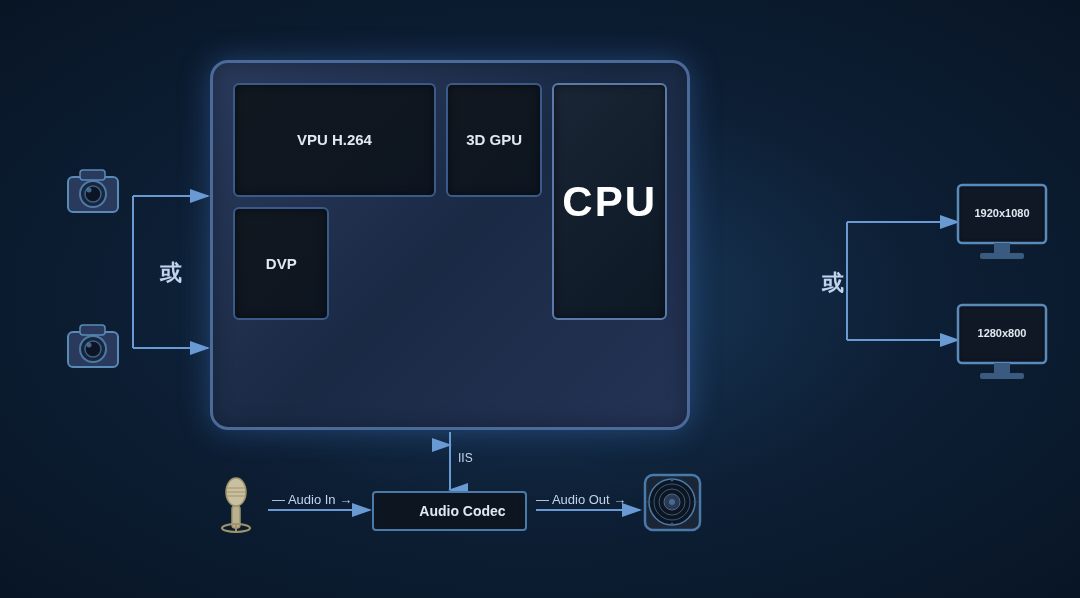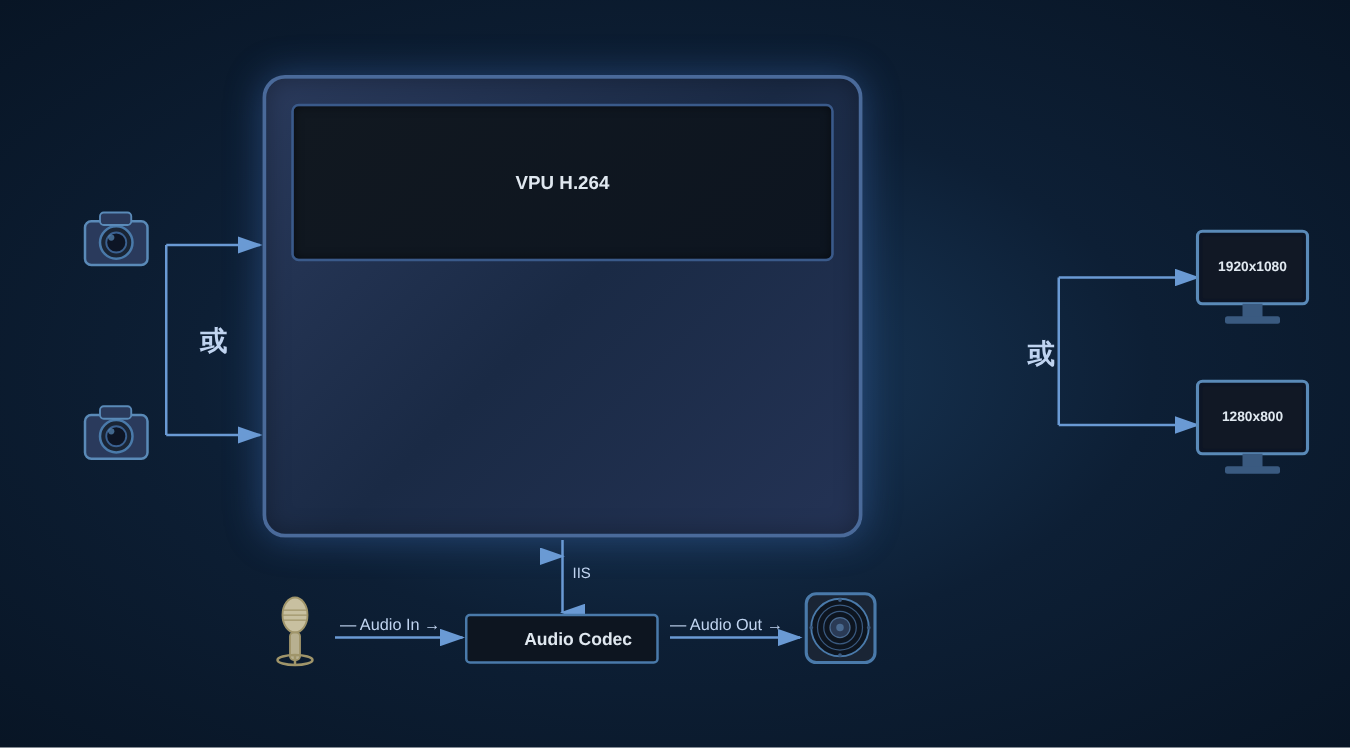--- a/index.html
+++ b/index.html
@@ -27,21 +27,21 @@
     }
 
     
     .soc-grid {
       position: absolute;
       top: 20px;
       left: 20px;
       right: 20px;
       bottom: 20px;
       display: grid;
-      grid-template-columns: 1fr 1fr;
+      grid-template-columns: 1fr 1fr 1fr 1fr;
       grid-template-rows: auto auto auto;
       gap: 10px;
     }
 
     .chip-block {
       background: linear-gradient(135deg, #111820 0%, #0d1520 100%);
       border: 2px solid #3a5a8a;
       border-radius: 6px;
       display: flex;
       align-items: center;
@@ -95,22 +95,31 @@
   </style>
 </head>
 <body>
 
 <div class="soc-container">
   <div class="soc-grid">
 
     <div class="chip-block wide">
       <span>VPU H.264</span>
     </div>
-
-
+    <div class="chip-block">
+      <span>3D  GPU</span>
+    </div>
+
+    <div class="chip-block cpu">
+      <span>CPU</span>
+    </div>
+
+    <div class="chip-block">
+      <span>DVP</span>
+    </div>
 
   </div>
 </div>
 
 <svg class="svg-overlay" xmlns="http://www.w3.org/2000/svg">
   <defs>
     <marker id="arrowR" markerWidth="10" markerHeight="7" refX="9" refY="3.5" orient="auto">
       <polygon points="0 0, 10 3.5, 0 7" fill="#6a9ad4"></polygon>
     </marker>
     <marker id="arrowU" markerWidth="7" markerHeight="10" refX="3.5" refY="1" orient="auto">

